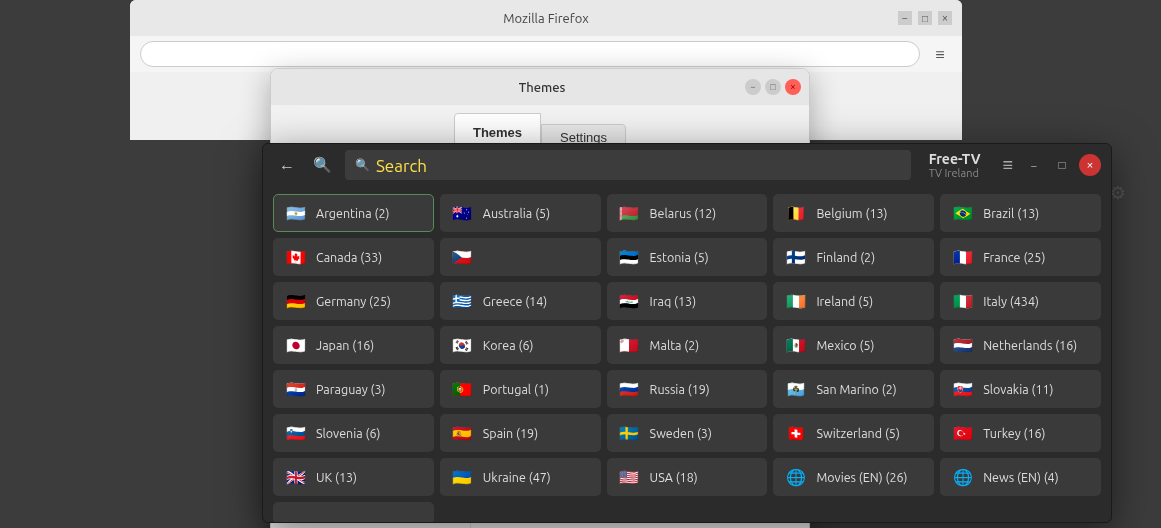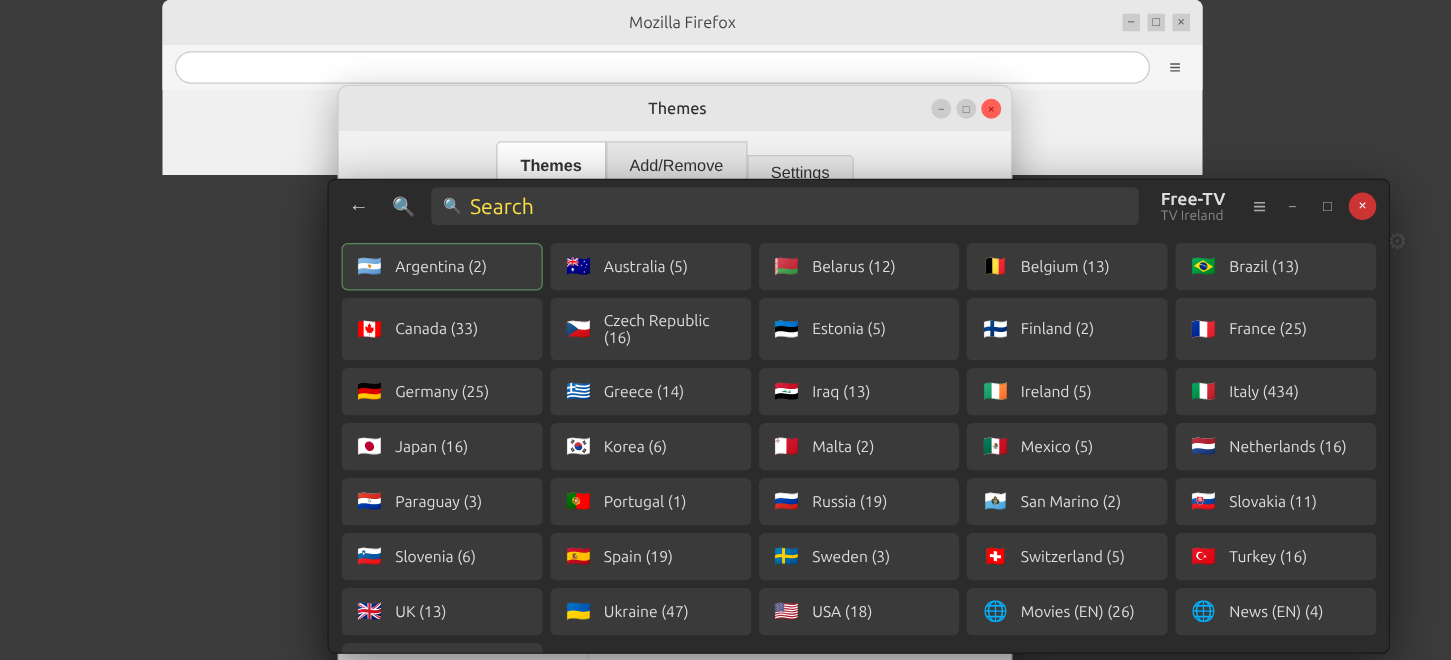--- a/index.html
+++ b/index.html
@@ -352,21 +352,20 @@
     <div style="width:60px"></div>
     <span class="themes-title-text">Themes</span>
     <div class="themes-win-controls">
       <button class="themes-win-btn minimize">−</button>
       <button class="themes-win-btn maximize">□</button>
       <button class="themes-win-btn close">×</button>
     </div>
   </div>
   <div class="themes-tabs">
     <button class="themes-tab active">Themes</button>
-    <button class="themes-tab">Add/Remove</button>
     <button class="themes-tab">Settings</button>
   </div>
   <div class="themes-body">
     <div class="themes-sidebar">
       <div class="themes-sidebar-title">Themes</div>
       <div class="themes-sidebar-item">Window borders</div>
       <div class="themes-sidebar-item">Icons</div>
       <div class="themes-sidebar-item">Controls</div>
       <div class="themes-sidebar-item">Mouse Pointer</div>
     </div>
@@ -413,21 +412,20 @@
         <div class="channel-item">
           <span class="flag-icon">🇧🇷</span>
           <span class="channel-name">Brazil (13)</span>
         </div>
         <div class="channel-item">
           <span class="flag-icon">🇨🇦</span>
           <span class="channel-name">Canada (33)</span>
         </div>
         <div class="channel-item">
           <span class="flag-icon">🇨🇿</span>
-          <span class="channel-name">Czech Republic (16)</span>
         </div>
         <div class="channel-item">
           <span class="flag-icon">🇪🇪</span>
           <span class="channel-name">Estonia (5)</span>
         </div>
         <div class="channel-item">
           <span class="flag-icon">🇫🇮</span>
           <span class="channel-name">Finland (2)</span>
         </div>
         <div class="channel-item">

